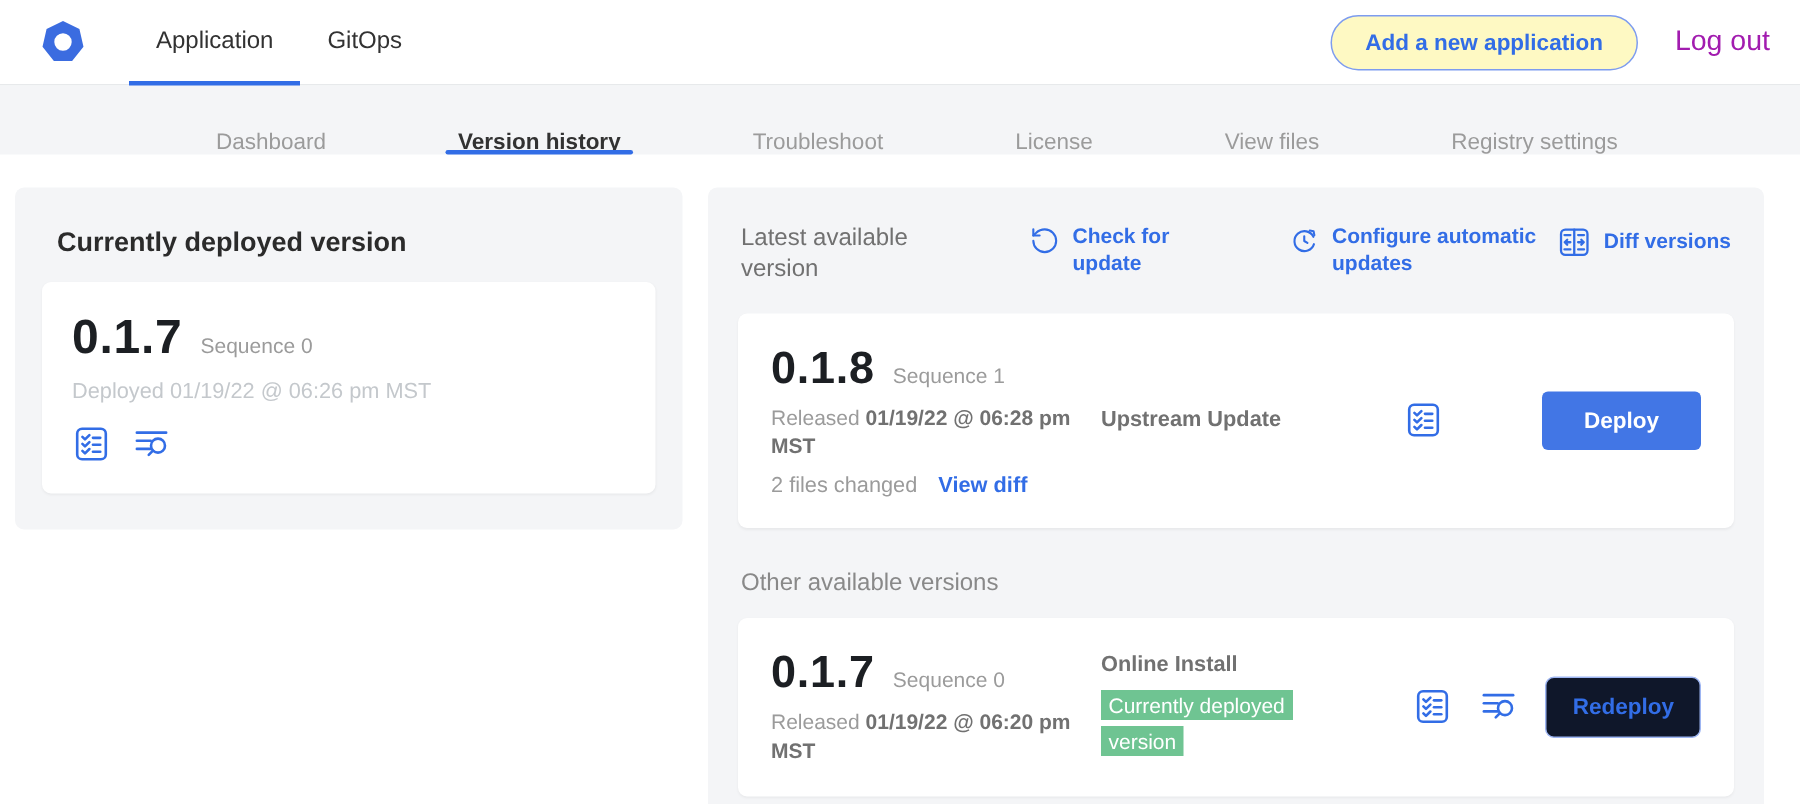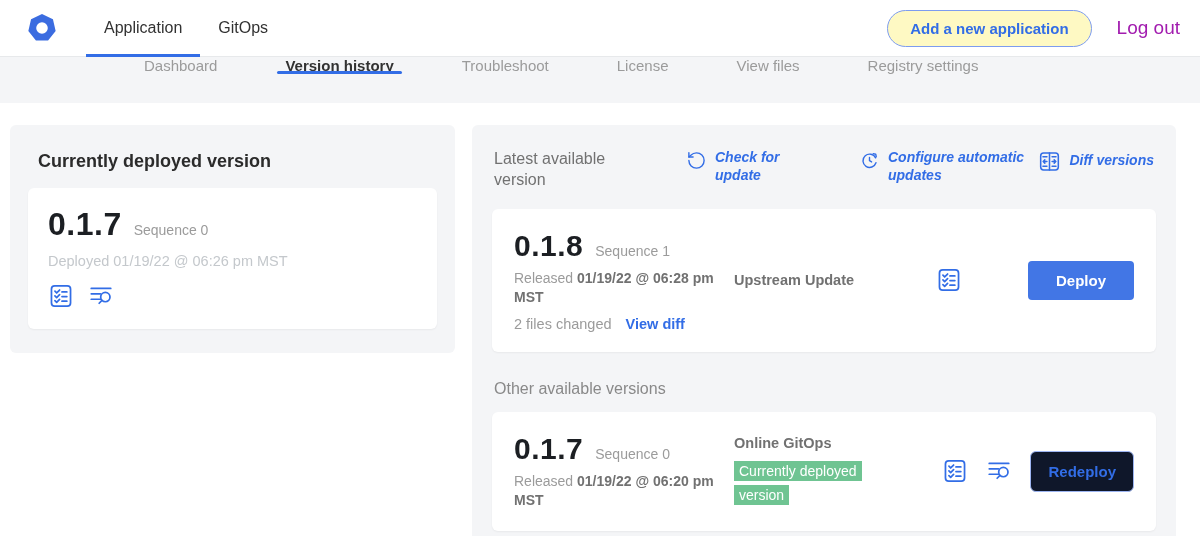--- a/index.html
+++ b/index.html
@@ -14,22 +14,22 @@
     font-weight:500; color:#323232; position:relative; cursor:pointer; }
   .hdr-tab.active::after { content:""; position:absolute; left:0; right:0; bottom:-1px;
     height:3px; background:#326de6; }
   .hdr-spacer { flex:1; }
   .add-btn { align-self:center; border:1px solid #7d9cef; border-radius:20px;
     background:#fef9c3; color:#326de6; font-weight:700; font-size:15px;
     padding:9px 22px; cursor:pointer; font-family:inherit; }
   .logout { align-self:center; margin-left:25px; font-size:19px; color:#a21caf; cursor:pointer; }
 
   
-  .subnav { height:46px; background:#f4f5f7; display:flex; align-items:flex-start;
-    padding-left:142px; gap:64px; }
+  .subnav { height:46px; background:#f4f5f7; display:flex; align-items:flex-end;
+    padding-left:142px; gap:84px; }
   .sub-tab { display:flex; align-items:center; font-size:15px; color:#9b9b9b;
     position:relative; cursor:pointer; padding:0 2px; }
   .sub-tab.active { color:#323232; font-weight:600; }
   .sub-tab.active::after { content:""; position:absolute; left:-6px; right:-6px; bottom:0;
     height:3px; background:#326de6; border-radius:2px; }
 
   
   .main { display:flex; align-items:flex-start; gap:17px; padding:22px 24px 0 10px; }
   .panel { background:#f4f5f7; border-radius:6px; }
   .left-panel { width:445px; padding:20px 18px 24px 18px; }
@@ -40,21 +40,21 @@
   .ver-num { font-size:32px; font-weight:700; color:#1c1f23; letter-spacing:.5px; }
   .ver-num.sm { font-size:30px; }
   .seq { font-size:14px; color:#9b9b9b; margin-left:12px; }
   .deployed-at { font-size:14.5px; color:#c4c8cc; margin-top:10px; }
   .icon-row { display:flex; gap:14px; margin-top:14px; }
   .icon-btn { width:26px; height:26px; cursor:pointer; display:block; }
 
   .right-panel { flex:1; padding:20px 20px 20px 20px; }
   .rp-header { display:flex; align-items:flex-start; padding:4px 2px 0 2px; }
   .rp-title { width:130px; font-size:16px; color:#717171; line-height:1.3; }
-  .rp-link { display:flex; gap:8px; align-items:flex-start; color:#326de6; cursor:pointer;font-style:italic; }
+  .rp-link { display:flex; gap:8px; align-items:flex-start; color:#326de6; cursor:pointer; }
   .rp-link .txt { font-size:14px; font-weight:600; line-height:1.25; }
   .lnk-check { margin-left:62px; }
   .lnk-check .txt { width:72px; }
   .lnk-config { margin-left:72px; }
   .lnk-config .txt { width:150px; }
   .lnk-diff { margin-left:auto; align-items:center; }
   .lnk-diff .txt { white-space:nowrap; }
   .rp-link svg { flex:none; margin-top:1px; }
 
   .version-card { margin-top:18px; padding:20px 22px; display:flex; align-items:center; }
@@ -215,21 +215,21 @@
         <div class="ver-row">
           <span class="ver-num sm">0.1.7</span>
           <span class="seq">Sequence 0</span>
         </div>
         <div class="released">
           <span>Released</span>
           <b>01/19/22 @ 06:20 pm MST</b>
         </div>
       </div>
       <div class="vc-mid">
-        <div class="source">Online GitOps</div>
+        <div class="source">Online Install</div>
         <div class="badge-wrap">
           <span class="badge">Currently deployed version</span>
         </div>
       </div>
       <div class="vc-right">
         <svg class="icon-btn ic" viewBox="0 0 24 24">
           <rect x="3.2" y="2.6" width="17.6" height="18.8" rx="3"></rect>
           <path d="M6.4 7.6l1.6 1.6 2.7-2.7"></path>
             <line x1="12.9" y1="8.2" x2="17.4" y2="8.2"></line>
           <path d="M6.4 11.9l1.6 1.6 2.7-2.7"></path>

